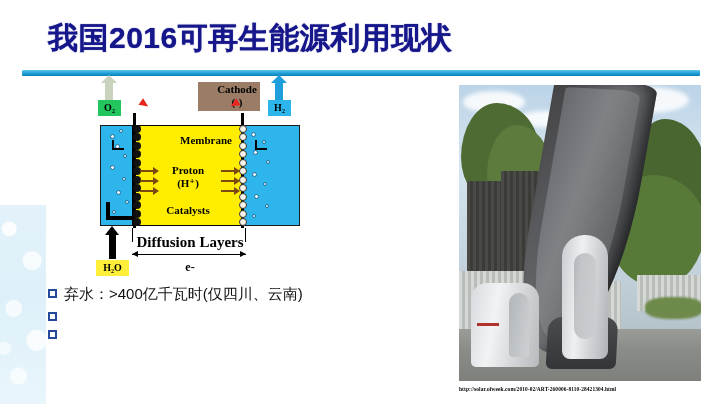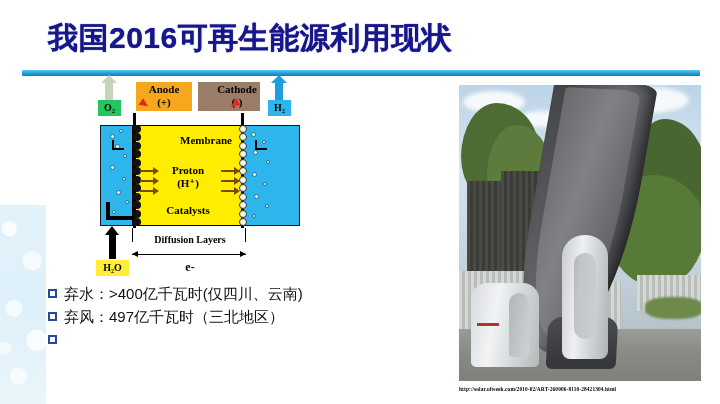--- a/index.html
+++ b/index.html
@@ -66,21 +66,21 @@
   .gray-arrow{position:absolute;left:17px;top:0px;width:8px;height:20px;background:#c9d2bd;}
   .gray-arrow:after{content:"";position:absolute;left:-4px;top:-7px;border-left:8px solid transparent;border-right:8px solid transparent;border-bottom:8px solid #c9d2bd;}
   .blue-arrow{position:absolute;left:187px;top:0px;width:8px;height:20px;background:#1f9ede;}
   .blue-arrow:after{content:"";position:absolute;left:-4px;top:-7px;border-left:8px solid transparent;border-right:8px solid transparent;border-bottom:8px solid #1f9ede;}
   .blk-arrow{position:absolute;left:21px;top:152px;width:7px;height:25px;background:#000;}
   .blk-arrow:after{content:"";position:absolute;left:-4px;top:-8px;border-left:7.5px solid transparent;border-right:7.5px solid transparent;border-bottom:9px solid #000;}
 
   .mem-title{left:44px;top:52px;width:112px;text-align:center;font-size:11px;padding-left:18px;}
   .proton{left:44px;top:82px;width:112px;text-align:center;font-size:11px;line-height:13px;}
   .catal{left:44px;top:122px;width:112px;text-align:center;font-size:11px;}
-  .diff{left:40px;top:152px;width:124px;text-align:center;font-size:10px;}
+  .diff{left:40px;top:152px;width:124px;text-align:center;font-size:15px;}
   .eminus{left:40px;top:178px;width:124px;text-align:center;font-size:12px;font-weight:bold;}
 
   .parrow{position:absolute;height:2px;background:#7a4a10;}
   .parrow:after{content:"";position:absolute;right:-5px;top:-3px;border-left:6px solid #7a4a10;border-top:4px solid transparent;border-bottom:4px solid transparent;}
 
   .bolt{position:absolute;width:0;height:0;border-left:9px solid #e8251f;border-top:4px solid transparent;border-bottom:4px solid transparent;}
 
   .hook{position:absolute;border:2px solid #000;border-right:none;border-top:none;}
   .dimline{position:absolute;height:1px;background:#000;}
   .dimline:before{content:"";position:absolute;left:0;top:-3px;border-right:6px solid #000;border-top:3px solid transparent;border-bottom:3px solid transparent;}
@@ -164,24 +164,20 @@
   <div class="title-rule"></div>
 
   <div class="diagram">
 
     <div class="gray-arrow"></div>
     <div class="blue-arrow"></div>
 
     <div class="boxlab o2-box">O₂</div>
     <div class="boxlab h2-box">H₂</div>
 
-    <div class="boxlab anode-box">
-      <span>Anode</span><br>
-      <span>(+)</span>
-    </div>
     <div class="boxlab cathode-box">
       <span>Cathode</span><br>
       <span>(-)</span>
     </div>
 
     <div class="bolt" style="left:52px;top:18px;transform:rotate(35deg);"></div>
     <div class="bolt" style="left:142px;top:18px;transform:rotate(150deg);"></div>
 
     <div class="cell-left"></div>
     <div class="cell-right"></div>
@@ -307,20 +303,19 @@
 
   <div class="photo-credit">http://solar.ofweek.com/2010-02/ART-260006-8110-28421304.html</div>
 
   <div class="bullets">
     <div class="bullet-row">
       <span class="bmark"></span>
       <span class="btext">弃水：&gt;400亿千瓦时(仅四川、云南)</span>
     </div>
     <div class="bullet-row">
       <span class="bmark"></span>
-      <span class="btext">弃风：497亿千瓦时（三北地区）</span>
     </div>
     <div class="bullet-row">
       <span class="bmark"></span>
     </div>
   </div>
 
 </div>
 
 </body></html>

